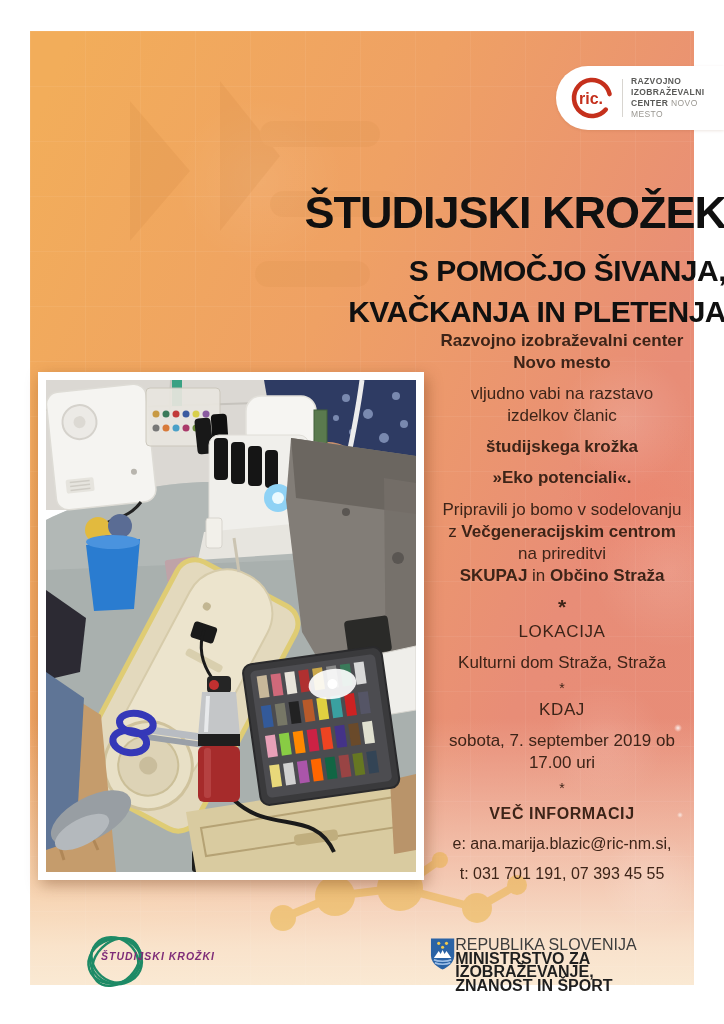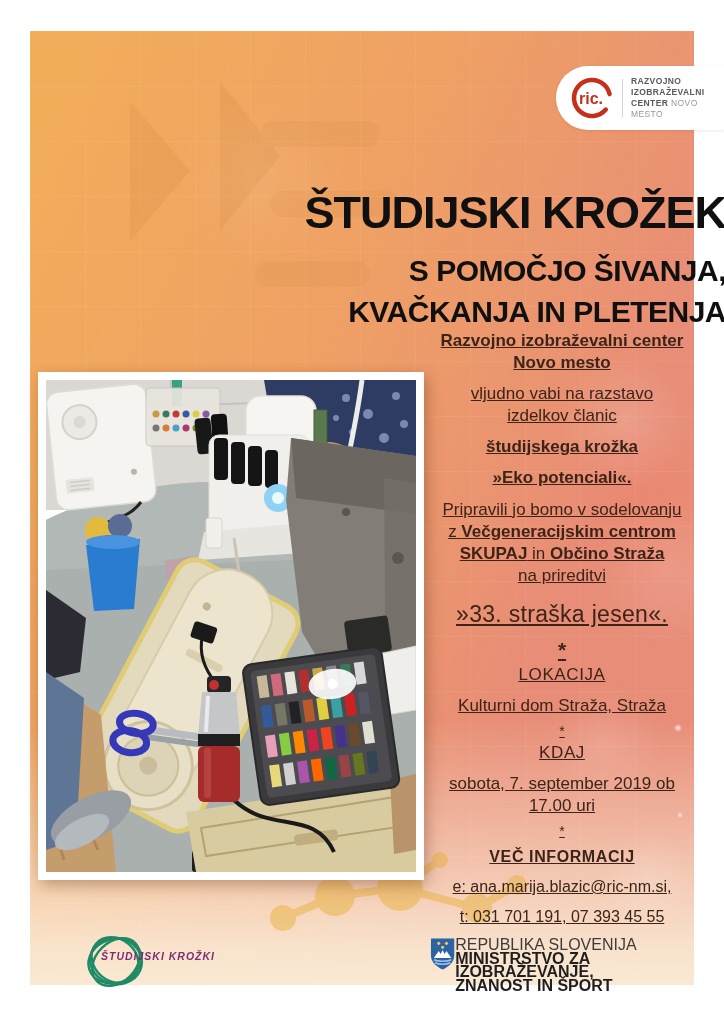--- a/index.html
+++ b/index.html
@@ -28,21 +28,21 @@
   .ric-divider{width:1px;height:38px;background:#d8d5d0;margin:0 8px 0 6px;}
   .ric-text{font-size:8.5px;line-height:11px;letter-spacing:.4px;color:#5a5a58;font-weight:bold;}
   .ric-text .lt{color:#9a9791;font-weight:normal;}
   .title-wrap{position:absolute;left:30px;top:146px;width:696px;text-align:right;color:#101010;margin-top:44px;}
   .title-main{font-size:45px;font-weight:800;letter-spacing:-1px;line-height:1;margin:0;}
   .title-sub{font-size:30px;font-weight:800;line-height:41px;margin-top:15px;letter-spacing:-.5px;}
   .photo{position:absolute;left:38px;top:372px;width:370px;height:492px;background:#fff;
     padding:8px;box-shadow:3px 5px 14px rgba(90,40,10,.35);}
   .photo svg{display:block;}
   .rcol{position:absolute;left:426px;top:330px;width:272px;text-align:center;
-    color:#3d2418;font-size:17px;line-height:1.3;text-decoration:underline;}
+    color:#3d2418;font-size:17px;line-height:1.3;}
   .rcol .blk{margin-top:9px;}
   .rcol .bold{font-weight:bold;}
   .rcol b{font-weight:bold;}
   .rcol .event{font-size:23px;margin-top:13px;letter-spacing:.3px;}
   .rcol .sep-big{font-size:21px;font-weight:bold;margin-top:9px;line-height:1;}
   .rcol .sep-small{font-size:14px;margin-top:7px;line-height:1;}
   .rcol .label{letter-spacing:.6px;margin-top:4px;}
   .rcol .small{font-size:16px;}
   .molecule{position:absolute;left:250px;top:848px;pointer-events:none;}
   .sk-logo{position:absolute;left:85px;top:926px;width:190px;height:72px;}
@@ -305,23 +305,22 @@
 
   <div class="rcol">
     <div class="bold">Razvojno izobraževalni center</div>
     <div class="bold">Novo mesto</div>
     <div class="blk">vljudno vabi na  razstavo</div>
     <div>izdelkov članic</div>
     <div class="blk bold">študijskega krožka</div>
     <div class="blk bold">»Eko potenciali«.</div>
     <div class="blk">Pripravili jo bomo v sodelovanju</div>
     <div><span>z </span><b>Večgeneracijskim centrom</b></div>
+    <div>na prireditvi</div>
     <div><b>SKUPAJ</b><span> in </span><b>Občino Straža</b></div>
-    <div>na prireditvi</div>
-    <div class="event">»33. straška jesen«.</div>
     <div class="sep-big">*</div>
     <div class="label">LOKACIJA</div>
     <div class="blk">Kulturni dom Straža, Straža</div>
     <div class="sep-small">*</div>
     <div class="label">KDAJ</div>
     <div class="blk">sobota, 7. september 2019 ob</div>
     <div>17.00 uri</div>
     <div class="sep-small">*</div>
     <div class="label bold small" style="margin-top:9px;">VEČ INFORMACIJ</div>
     <div class="blk small">e: ana.marija.blazic@ric-nm.si,</div>

